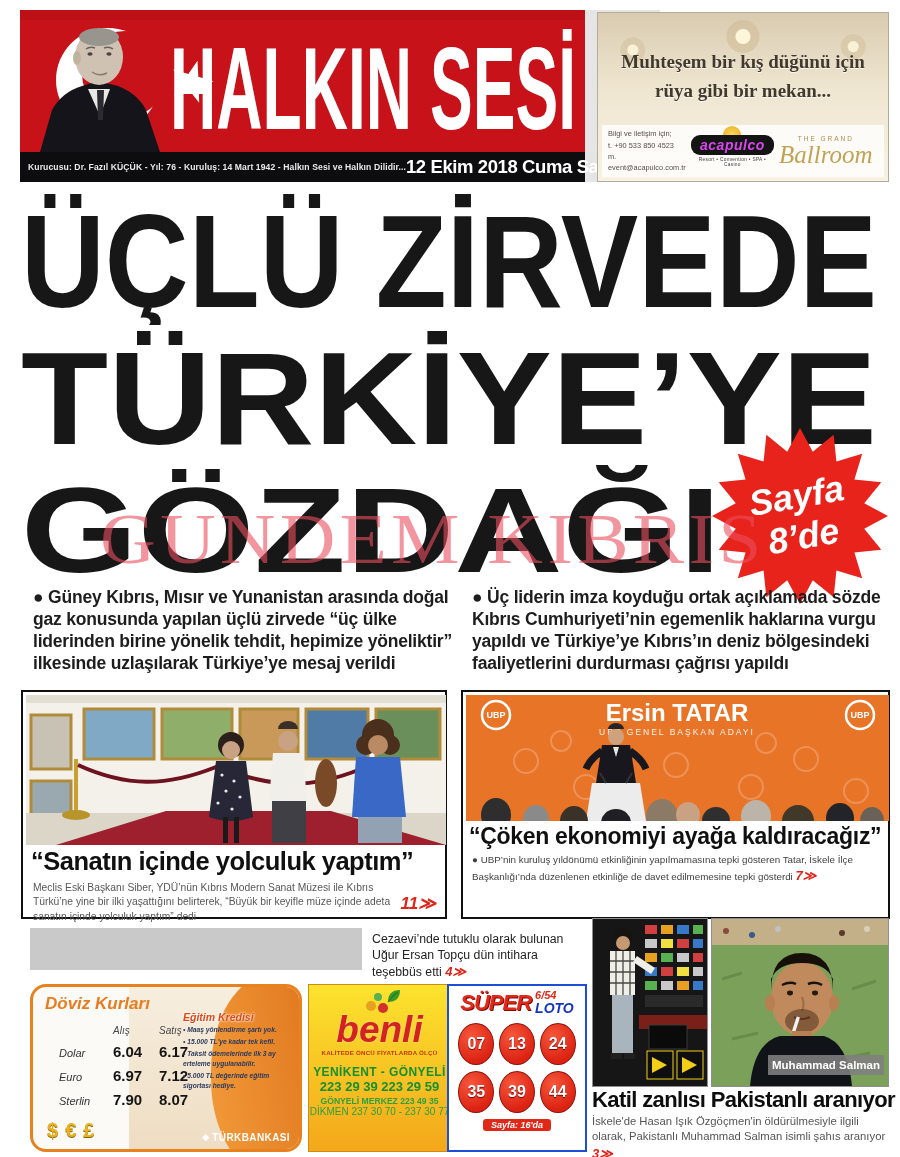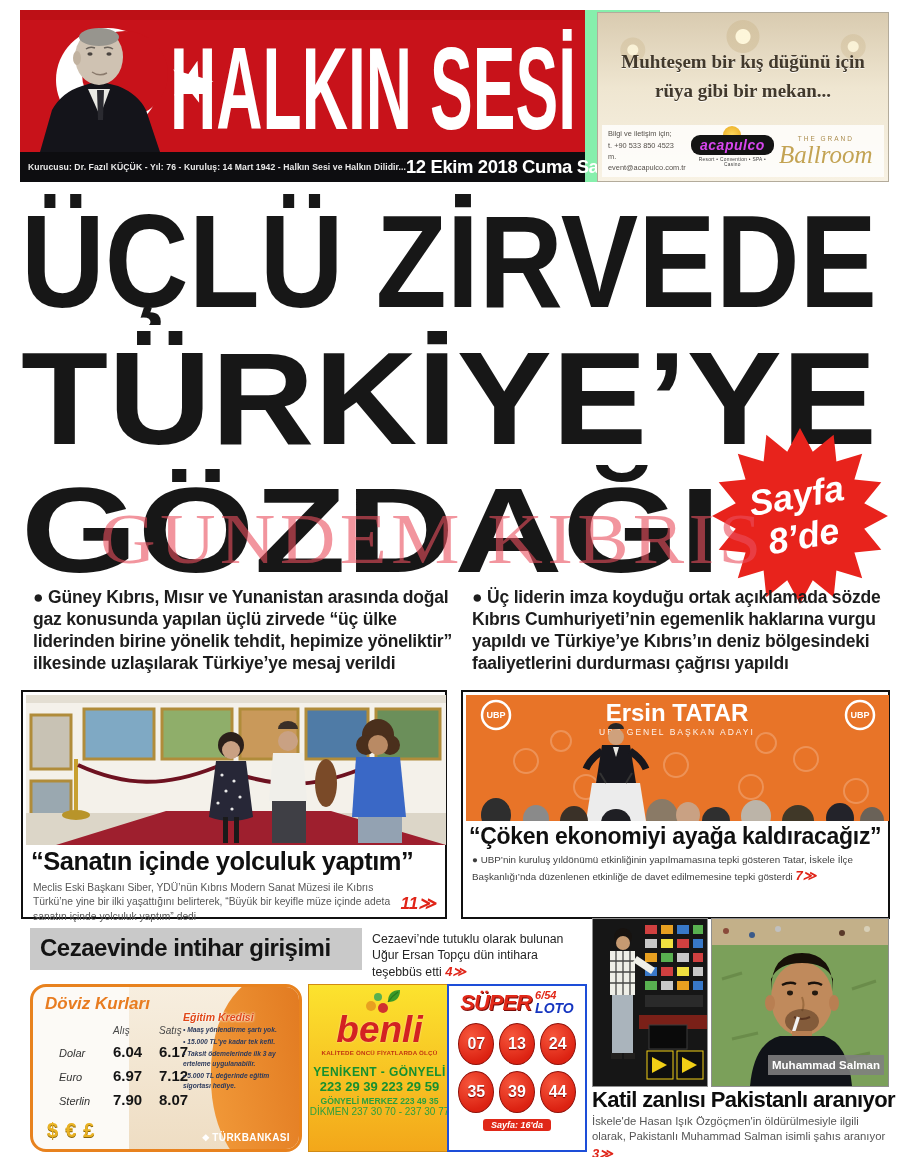--- a/index.html
+++ b/index.html
@@ -1,21 +1,21 @@
 <!DOCTYPE html>
 <html><head>
 <meta charset="utf-8">
 <style>
   html,body{margin:0;padding:0;background:#ffffff;}
   #page{position:relative;width:900px;height:1157px;background:#ffffff;overflow:hidden;
         font-family:"Liberation Sans",sans-serif;color:#111;}
   .abs{position:absolute;}
 
   
-  #masthead-red{left:20px;top:10px;width:640px;height:172px;background:#86efac;}
+  #masthead-red{left:20px;top:10px;width:640px;height:172px;background:#e5e5e5;}
   #flag-art{left:0;top:0;width:565px;height:142px;}
   #masthead-title-svg{left:146px;top:12px;width:414px;height:124px;}
   #masthead-strip{left:0;bottom:0;width:565px;height:30px;background:#0d0d10;
         display:flex;align-items:center;justify-content:space-between;padding:0 8px;box-sizing:border-box;}
   #founder-line{font-size:8.6px;font-weight:bold;color:#e9e9e9;letter-spacing:.1px;white-space:nowrap;}
   #date-line{font-size:18.5px;font-weight:bold;color:#ffffff;letter-spacing:-.4px;white-space:nowrap;}
 
   
   #ballroom-ad{left:597px;top:12px;width:292px;height:170px;border:1px solid #b3ab9b;box-sizing:border-box;
      background:
@@ -327,21 +327,20 @@
       </g>
     </svg>
     <div id="tatar-headline">“Çöken ekonomiyi ayağa kaldıracağız”</div>
     <div id="tatar-cols">
       <div class="tcol"><span>●  UBP’nin kuruluş yıldönümü etkinliğinin yapılmamasına tepki gösteren Tatar, İskele İlçe Başkanlığı’nda düzenlenen etkinliğe de davet edilmemesine tepki gösterdi </span><span class="ref-inline">7≫</span></div>
     </div>
   </div>
 
   <div id="prison" class="abs">
     <div id="prison-gray"></div>
-    <div id="prison-headline">Cezaevinde intihar girişimi</div>
     <div id="prison-side"><span>Cezaevi’nde tutuklu olarak bulunan Uğur Ersan Topçu dün intihara teşebbüs etti </span><span class="ref-inline">4≫</span></div>
   </div>
 
   <div id="bank-ad" class="abs">
     <div id="bank-photo"></div>
     <div id="bank-orange"></div>
     <div id="bank-title">Döviz Kurları</div>
     <div id="bank-table">
       <span class="bt-head"></span>
       <span class="bt-head">Alış</span>

